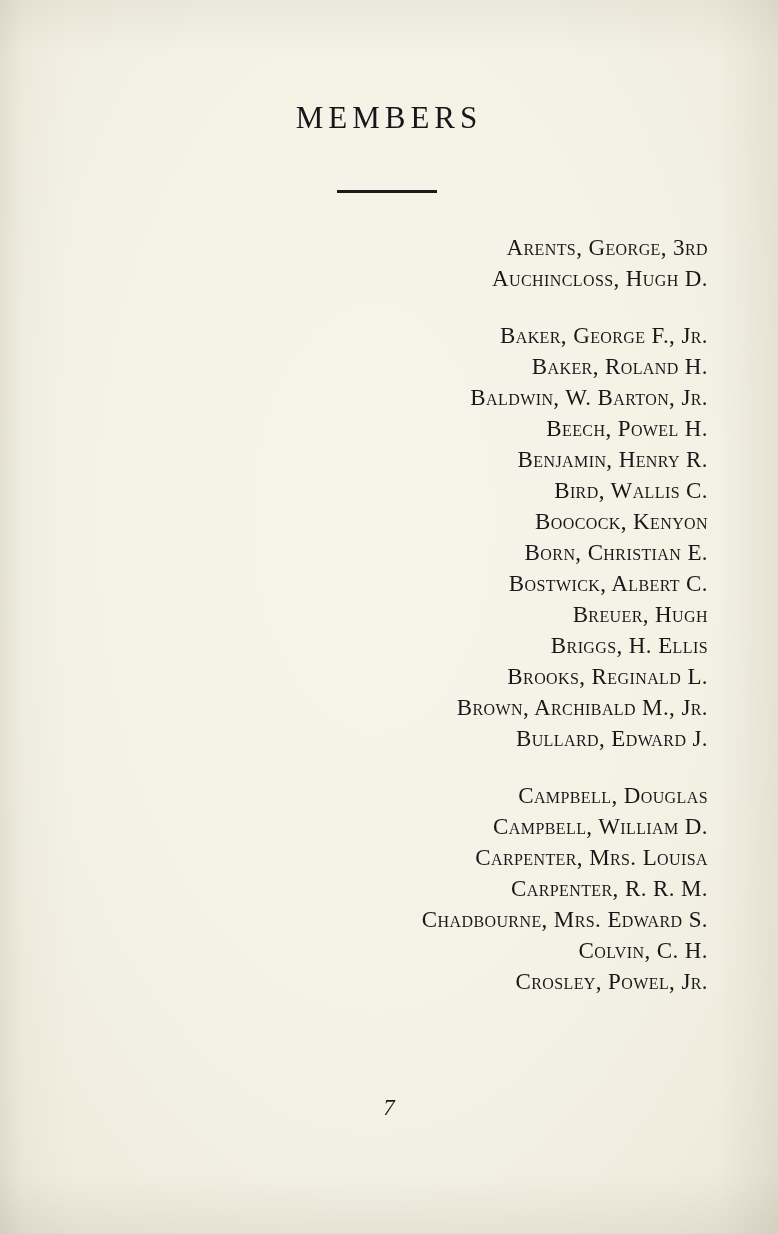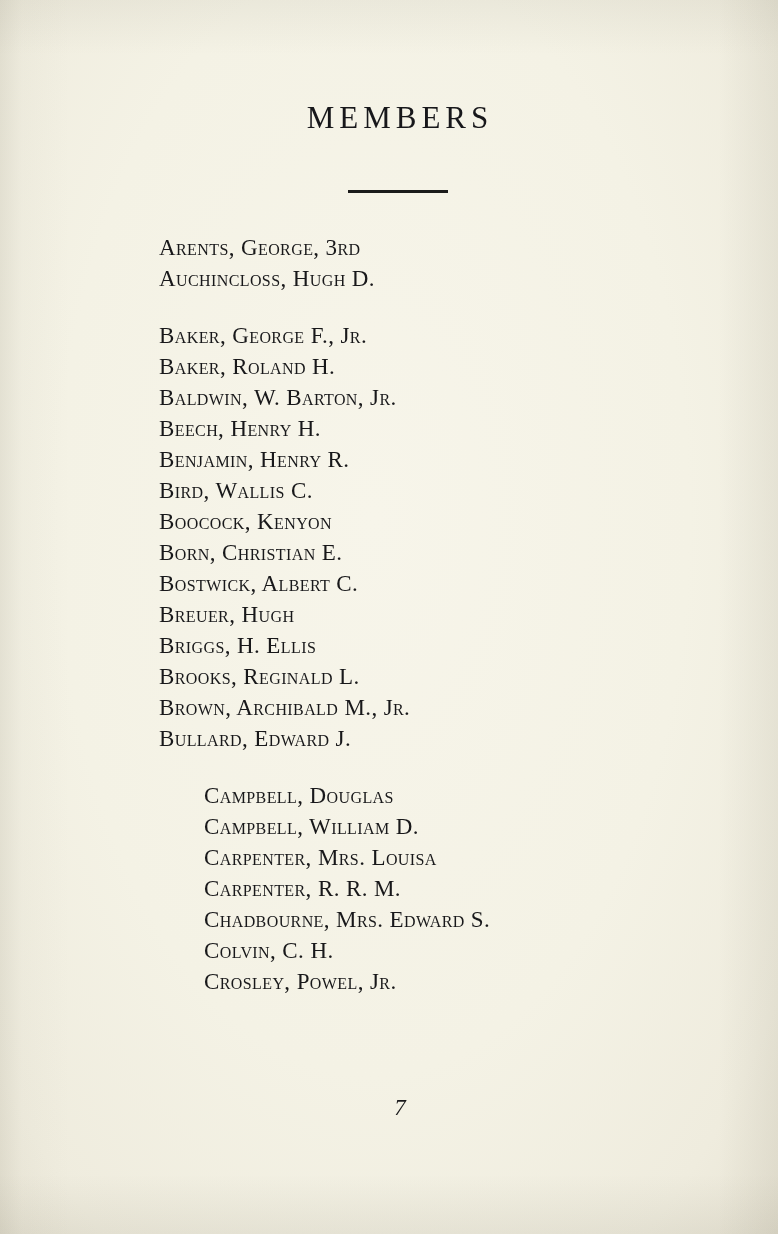--- a/index.html
+++ b/index.html
@@ -30,21 +30,21 @@
     pointer-events: none;
     background:
       linear-gradient(90deg, rgba(120,115,95,0.12) 0px, rgba(120,115,95,0.03) 22px, rgba(255,255,255,0) 70px),
       linear-gradient(270deg, rgba(120,115,95,0.10) 0px, rgba(255,255,255,0) 60px),
       linear-gradient(180deg, rgba(120,115,95,0.08) 0px, rgba(255,255,255,0) 55px),
       linear-gradient(0deg, rgba(120,115,95,0.10) 0px, rgba(255,255,255,0) 60px);
   }
 
   .content {
     position: absolute;
-    left: 11px;
+    left: 0;
     top: 0;
     width: 628px;
     height: 1234px;
   }
 
   .page-title {
     position: absolute;
     top: 100px;
     left: 0;
     width: 778px;
@@ -63,20 +63,21 @@
     width: 100px;
     height: 3px;
     background: #1b1b1a;
   }
 
   .member-list {
     position: absolute;
     top: 232px;
     left: 148px;
     width: 560px;
+    text-align: right;
   }
 
   .group {
     margin-bottom: 26px;
   }
   .group:last-child {
     margin-bottom: 0;
     margin-left: 45px;
   }
 
@@ -116,21 +117,21 @@
 
     <div class="group">
       <div class="member">Arents, George, 3rd</div>
       <div class="member">Auchincloss, Hugh D.</div>
     </div>
 
     <div class="group">
       <div class="member">Baker, George F., Jr.</div>
       <div class="member">Baker, Roland H.</div>
       <div class="member">Baldwin, W. Barton, Jr.</div>
-      <div class="member">Beech, Henry H.</div>
+      <div class="member">Beech, Powel H.</div>
       <div class="member">Benjamin, Henry R.</div>
       <div class="member">Bird, Wallis C.</div>
       <div class="member">Boocock, Kenyon</div>
       <div class="member">Born, Christian E.</div>
       <div class="member">Bostwick, Albert C.</div>
       <div class="member">Breuer, Hugh</div>
       <div class="member">Briggs, H. Ellis</div>
       <div class="member">Brooks, Reginald L.</div>
       <div class="member">Brown, Archibald M., Jr.</div>
       <div class="member">Bullard, Edward J.</div>

